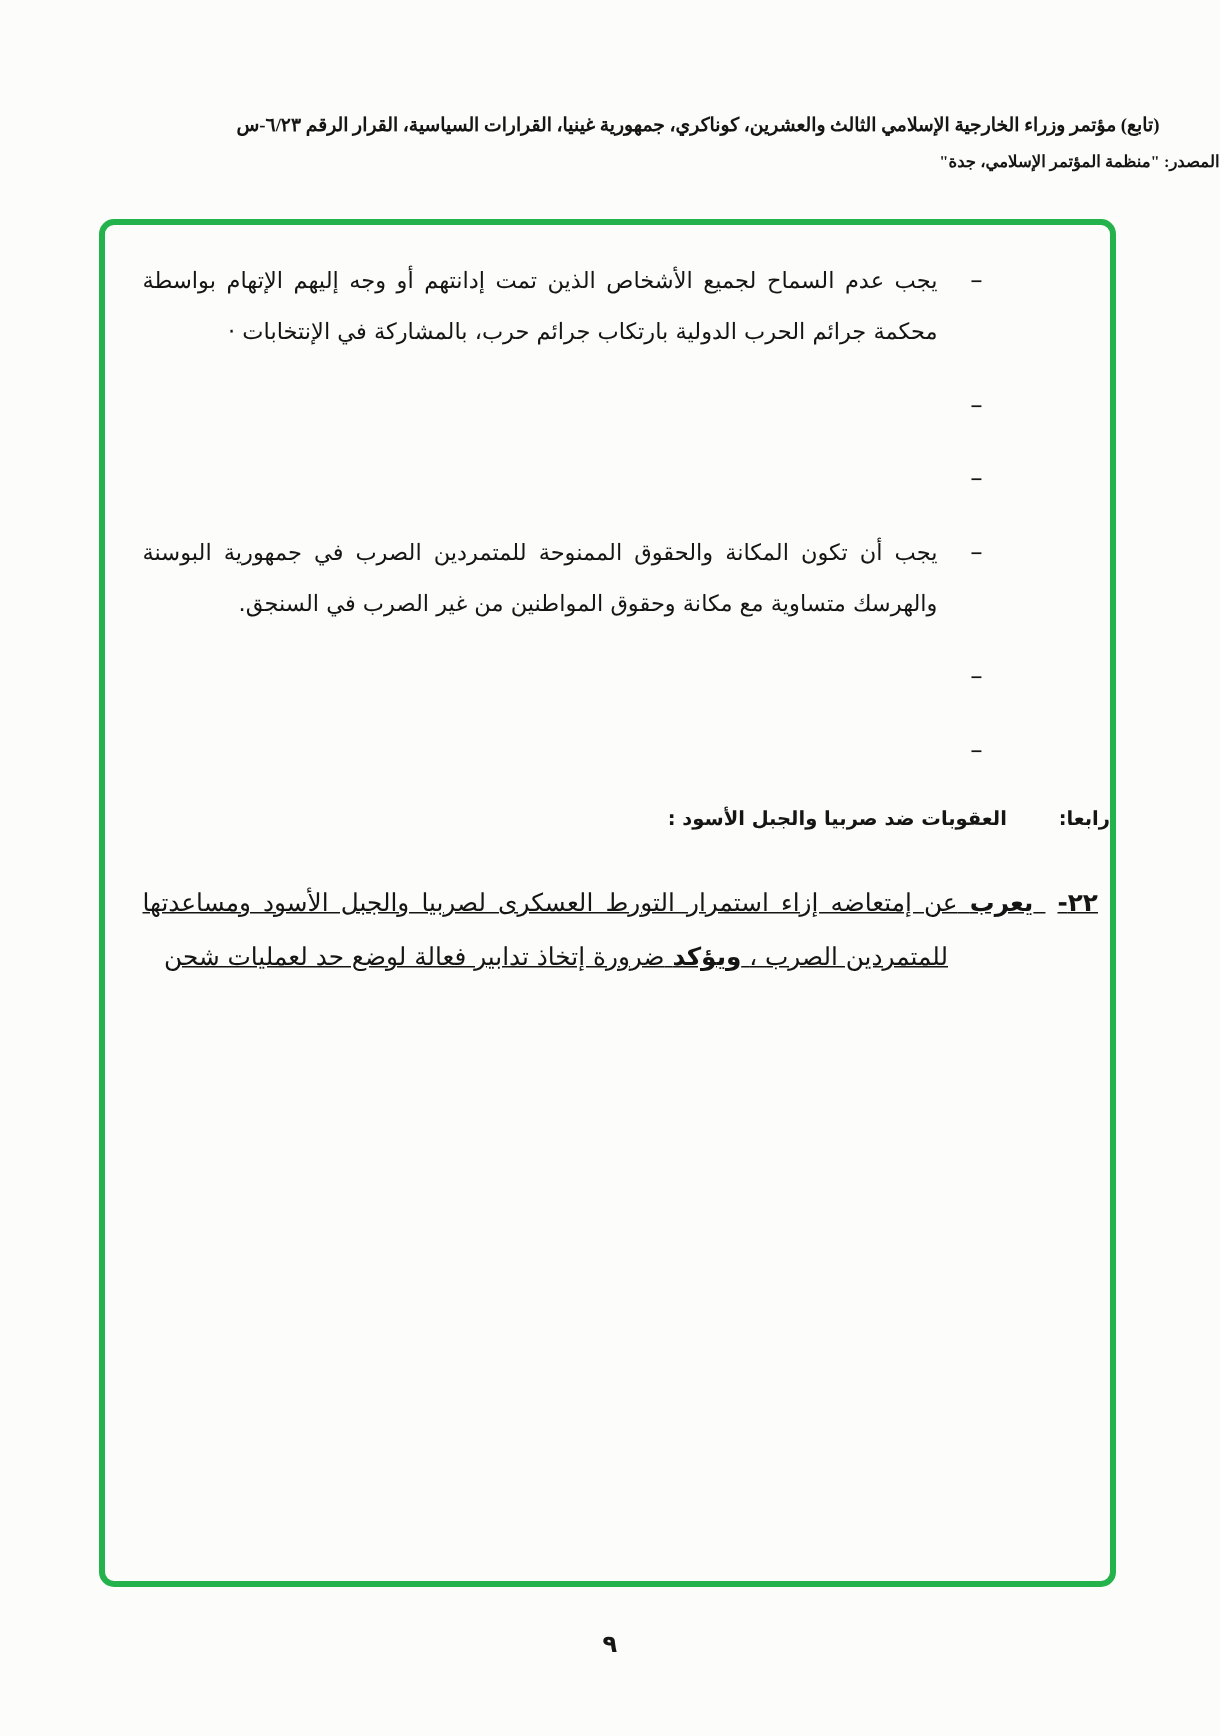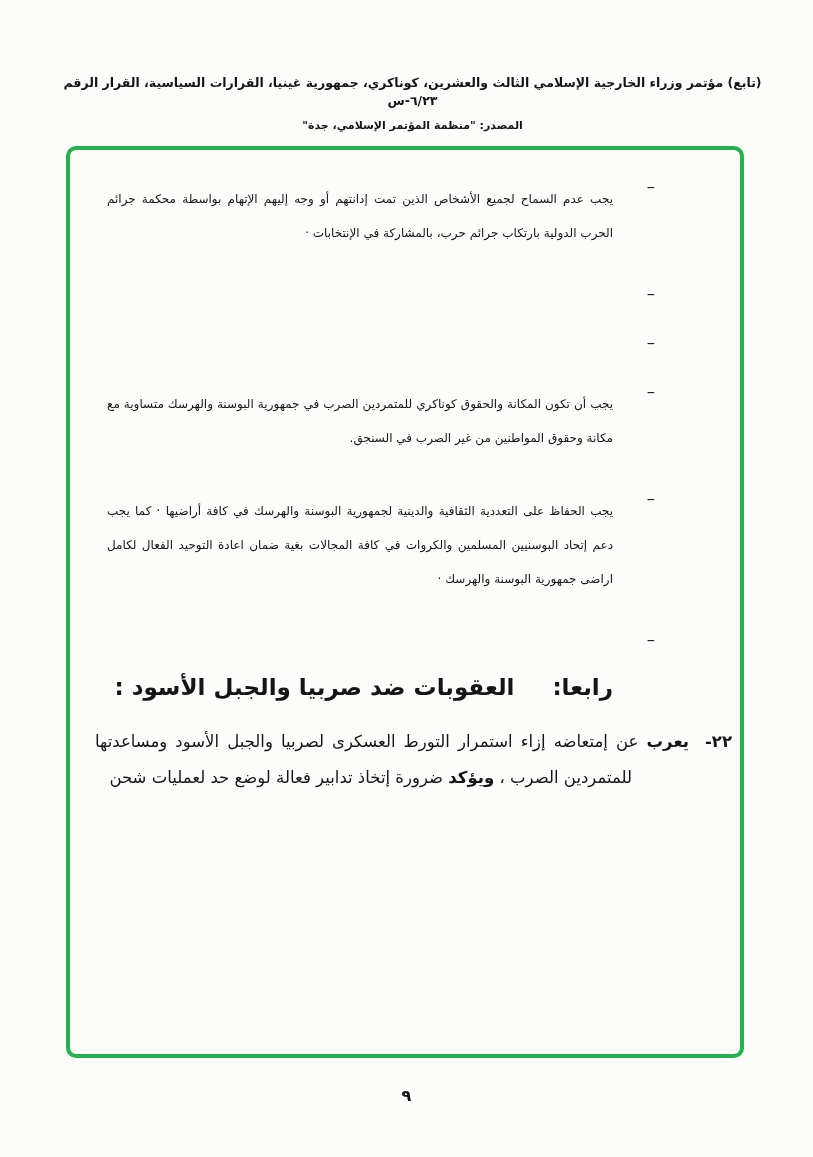--- a/index.html
+++ b/index.html
@@ -12,22 +12,23 @@
     font-family: "DejaVu Sans", sans-serif;
     overflow: hidden;
   }
 
   
   .doc-header {
     position: absolute;
     top: 74px;
     left: 12px;
     right: 0;
-    text-align: center;
+    text-align: right;
     direction: rtl;
+    font-family: Liberation Serif, serif;
   }
   .header-line1 {
     font-size: 12.5px;
     font-weight: bold;
     line-height: 18px;
     padding: 0 40px;
   }
   .header-line2 {
     font-size: 11px;
     font-weight: bold;
@@ -56,46 +57,46 @@
     padding-right: 85px;
     margin: 0 0 15px 0;
   }
   .marker {
     flex: 0 0 30px;
     font-size: 16.5px;
     line-height: 34px;
   }
   .btext {
     flex: 1;
-    margin: 12px;
-    font-size: 12px;
+    margin: 0;
+    font-size: 15px;
     line-height: 34px;
     text-align: justify;
   }
 
   
   .section-heading {
     direction: rtl;
-    padding-right: 127px;
     margin-top: 10px;
-    font-size: 23px;
+    font-size: 13px;
     font-weight: bold;
     line-height: 30px;
   }
   .sh-label { margin-left: 30px; }
 
   
   .item22 {
     direction: rtl;
     margin: 22px 0 0 0;
     padding-right: 108px;
     text-indent: -100px;
     font-size: 16.5px;
     line-height: 36px;
     text-align: justify;
+    text-decoration: underline;
   }
   .item22 .num { font-weight: bold; margin-left: 8px; }
   .item22 .b { font-weight: bold; }
 
   
   .page-footer {
     position: absolute;
     top: 1086px;
     left: 0;
     right: 0;
@@ -124,26 +125,25 @@
   <div class="bullet">
     <span class="marker">–</span>
   </div>
 
   <div class="bullet">
     <span class="marker">–</span>
   </div>
 
   <div class="bullet">
     <span class="marker">–</span>
-    <p class="btext">يجب أن تكون المكانة والحقوق كوناكري للمتمردين الصرب في جمهورية البوسنة والهرسك متساوية مع مكانة وحقوق المواطنين من غير الصرب في السنجق.</p>
+    <p class="btext">يجب أن تكون المكانة والحقوق الممنوحة للمتمردين الصرب في جمهورية البوسنة والهرسك متساوية مع مكانة وحقوق المواطنين من غير الصرب في السنجق.</p>
   </div>
 
   <div class="bullet">
     <span class="marker">–</span>
-    <p class="btext">يجب الحفاظ على التعددية الثقافية والدينية لجمهورية البوسنة والهرسك في كافة أراضيها · كما يجب دعم إتحاد البوسنيين المسلمين والكروات في كافة المجالات بغية ضمان اعادة التوحيد الفعال لكامل اراضى جمهورية البوسنة والهرسك ·</p>
   </div>
 
   <div class="bullet">
     <span class="marker">–</span>
   </div>
 
   <div class="section-heading">
     <span class="sh-label">رابعا:</span>
     <span class="sh-title">العقوبات ضد صربيا والجبل الأسود :</span>
   </div>

